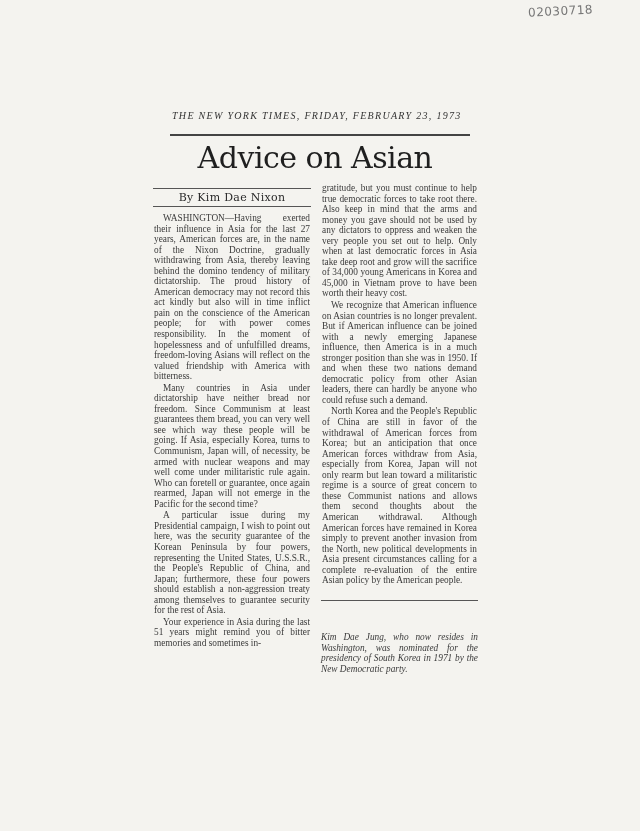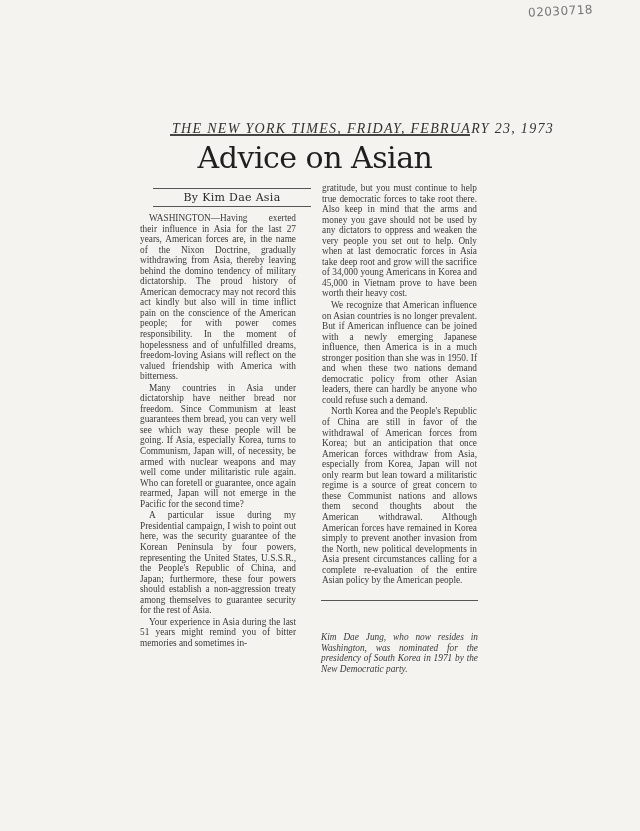--- a/index.html
+++ b/index.html
@@ -11,24 +11,24 @@
     font-family: "DejaVu Serif", serif;
     color: #2b2b2b;
   }
   .page-id {
     position: absolute; left: 528px; top: 4px;
     font-family: "DejaVu Sans", sans-serif;
     font-size: 12px; color: #777; letter-spacing: 0.5px;
     transform: rotate(-3deg);
   }
   .masthead {
-    position: absolute; left: 172px; top: 121px; width: 296px;
+    position: absolute; left: 172px; top: 110px; width: 296px;
     font-family: "Liberation Serif", serif;
     font-style: italic;
-    font-size: 14px; letter-spacing: 1.3px;
+    font-size: 10px; letter-spacing: 1.3px;
     color: #333; white-space: nowrap;
     text-align: left;
   }
   .masthead-rule {
     position: absolute; left: 170px; top: 134px; width: 300px;
     height: 0; border-top: 2px solid #444;
   }
   .headline {
     position: absolute; left: 150px; top: 140px; width: 330px;
     text-align: center;
@@ -37,21 +37,21 @@
   }
   .col {
     position: absolute;
     font-family: "Liberation Serif", serif;
     font-size: 9.3px;
     line-height: 10.55px;
     color: #3a3a3a;
     text-align: justify;
   }
   .col p { margin: 1px; text-indent: 9px; }
-  .col-left { left: 139px; top: 212px; width: 158px; }
+  .col-left { left: 153px; top: 212px; width: 158px; }
   .col-right { left: 321px; top: 182px; width: 157px; }
   .byline-rule-top {
     position: absolute; left: 153px; top: 188px; width: 158px;
     border-top: 1px solid #555;
   }
   .byline {
     position: absolute; left: 153px; top: 191px; width: 158px;
     text-align: center;
     font-family: "DejaVu Serif", serif;
     font-size: 11px; color: #2a2a2a; letter-spacing: 0.3px;
@@ -76,21 +76,21 @@
 <body>
 
 <div class="page-id">02030718</div>
 
 <div class="masthead">THE NEW YORK TIMES, FRIDAY, FEBRUARY 23, 1973</div>
 <div class="masthead-rule"></div>
 
 <div class="headline">Advice on Asian</div>
 
 <div class="byline-rule-top"></div>
-<div class="byline">By Kim Dae Asia</div>
+<div class="byline">By Kim Dae Nixon</div>
 <div class="byline-rule-bottom"></div>
 
 <div class="col col-left">
   <p>WASHINGTON—Having exerted their influence in Asia for the last 27 years, American forces are, in the name of the Nixon Doctrine, gradually withdrawing from Asia, thereby leaving behind the domino tendency of military dictatorship. The proud history of American democracy may not record this act kindly but also will in time inflict pain on the conscience of the American people; for with power comes responsibility. In the moment of hopelessness and of unfulfilled dreams, freedom-loving Asians will reflect on the valued friendship with America with bitterness.</p>
   <p>Many countries in Asia under dictatorship have neither bread nor freedom. Since Communism at least guarantees them bread, you can very well see which way these people will be going. If Asia, especially Korea, turns to Communism, Japan will, of necessity, be armed with nuclear weapons and may well come under militaristic rule again. Who can foretell or guarantee, once again rearmed, Japan will not emerge in the Pacific for the second time?</p>
   <p>A particular issue during my Presidential campaign, I wish to point out here, was the security guarantee of the Korean Peninsula by four powers, representing the United States, U.S.S.R., the People's Republic of China, and Japan; furthermore, these four powers should establish a non-aggression treaty among themselves to guarantee security for the rest of Asia.</p>
   <p>Your experience in Asia during the last 51 years might remind you of bitter memories and sometimes in-</p>
 </div>
 
 <div class="col col-right">

